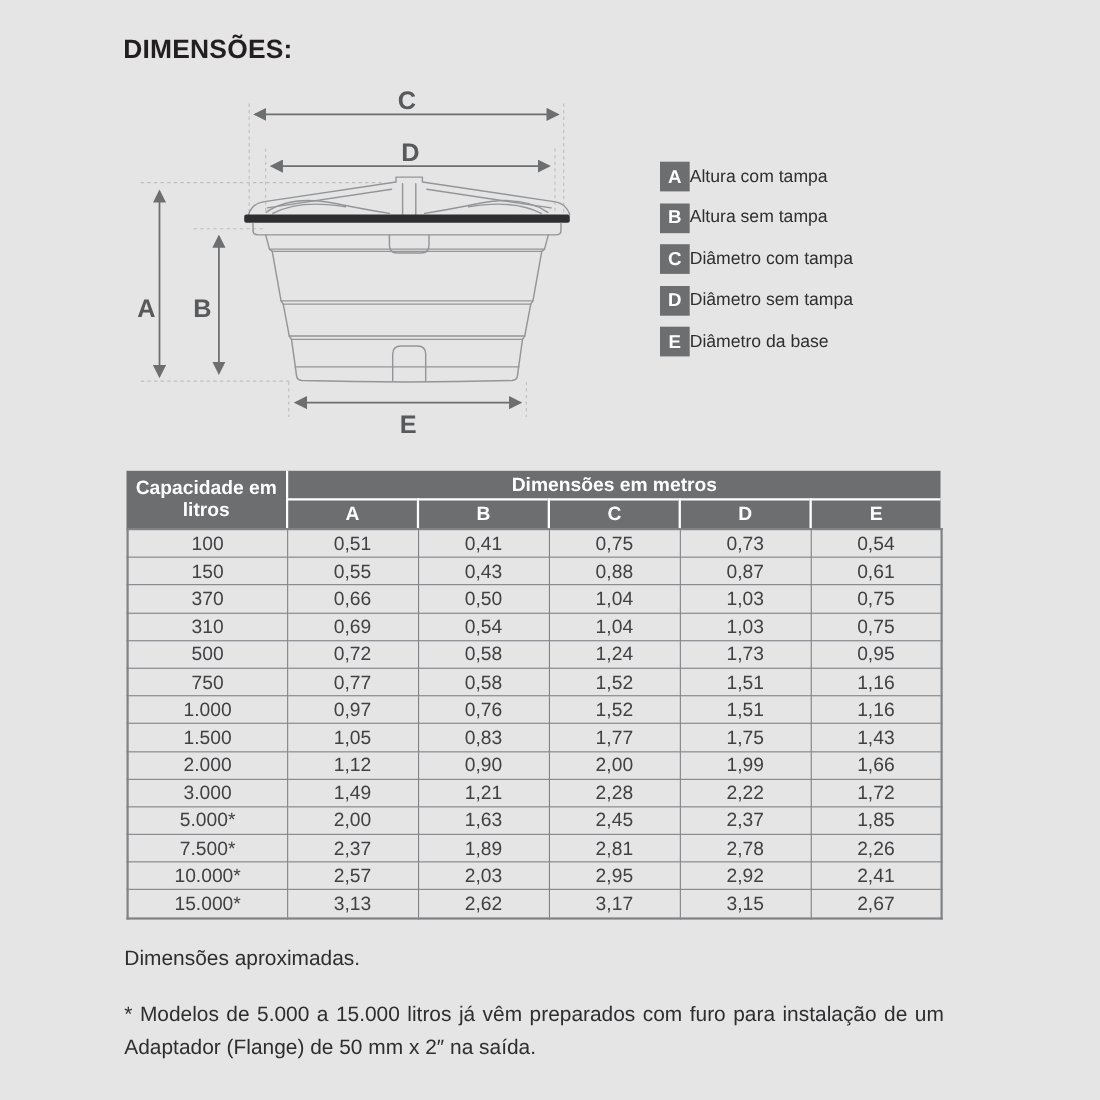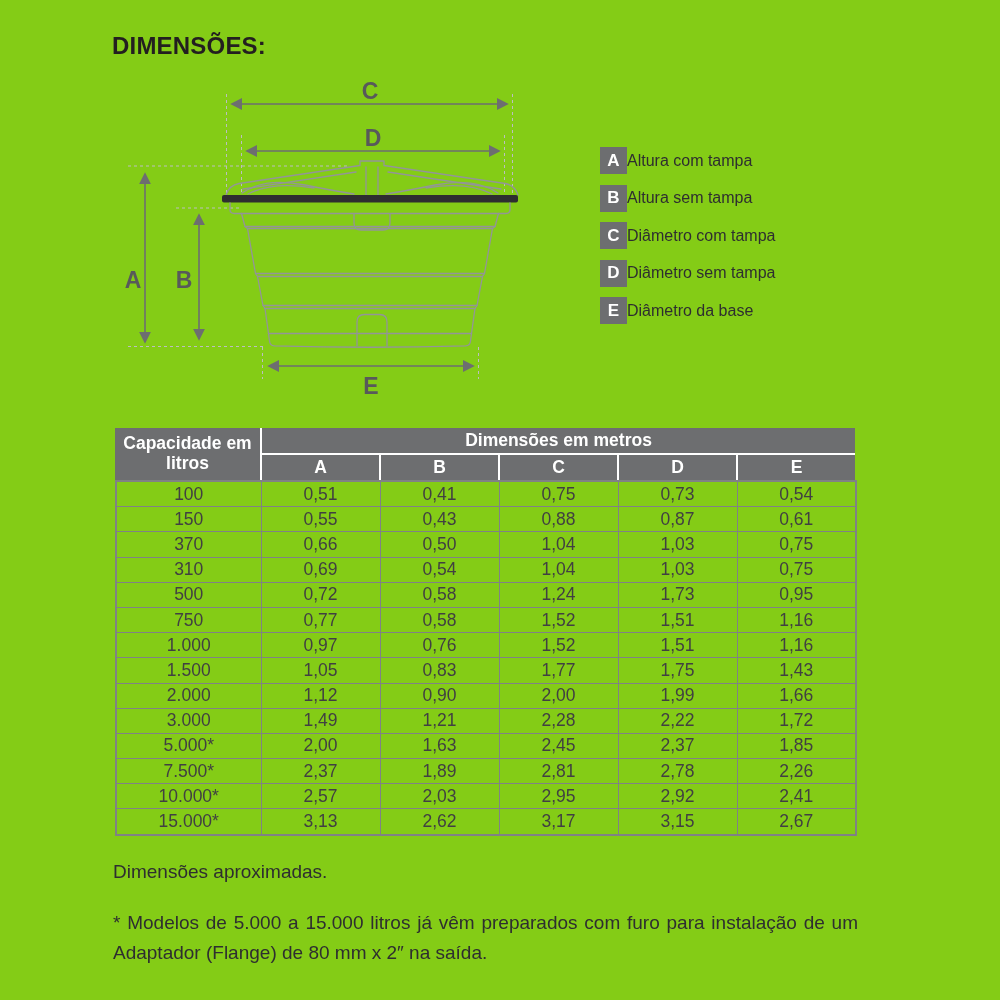--- a/index.html
+++ b/index.html
@@ -1,16 +1,16 @@
 <!DOCTYPE html>
 <html><head>
 <meta charset="utf-8">
 <style>
   html,body{margin:0;padding:0;background:#fff;}
-  .page{position:relative;width:1000px;height:1000px;background:#84cc16;overflow:hidden;
+  .page{position:relative;width:1000px;height:1000px;background:#e5e5e5;overflow:hidden;
         font-family:"Liberation Sans", sans-serif;}
   .title{position:absolute;left:112px;top:32px;font-size:24px;font-weight:bold;
          color:#231f20;letter-spacing:0.2px;}
   
   .diagram{position:absolute;left:100px;top:75px;width:480px;height:345px;}
   
   .legend{position:absolute;left:600px;top:147px;}
   .legend-row{display:flex;align-items:center;height:27px;margin-bottom:10.5px;}
   .legend-badge{width:27px;height:27px;background:#6d6e70;color:#fff;font-weight:bold;
                 font-size:17px;display:flex;align-items:center;justify-content:center;
@@ -269,16 +269,16 @@
             <td>3,15</td>
             <td>2,67</td>
           </tr>
         </tbody>
     </table>
   </div>
 
   <div class="approx">Dimensões aproximadas.</div>
   <div class="note">
     <div class="l1">* Modelos de 5.000 a 15.000 litros já vêm preparados com furo para instalação de um</div>
-    <div class="l2">Adaptador (Flange) de 80 mm x 2″ na saída.</div>
+    <div class="l2">Adaptador (Flange) de 50 mm x 2″ na saída.</div>
   </div>
 
 </div>
 
 </body></html>

